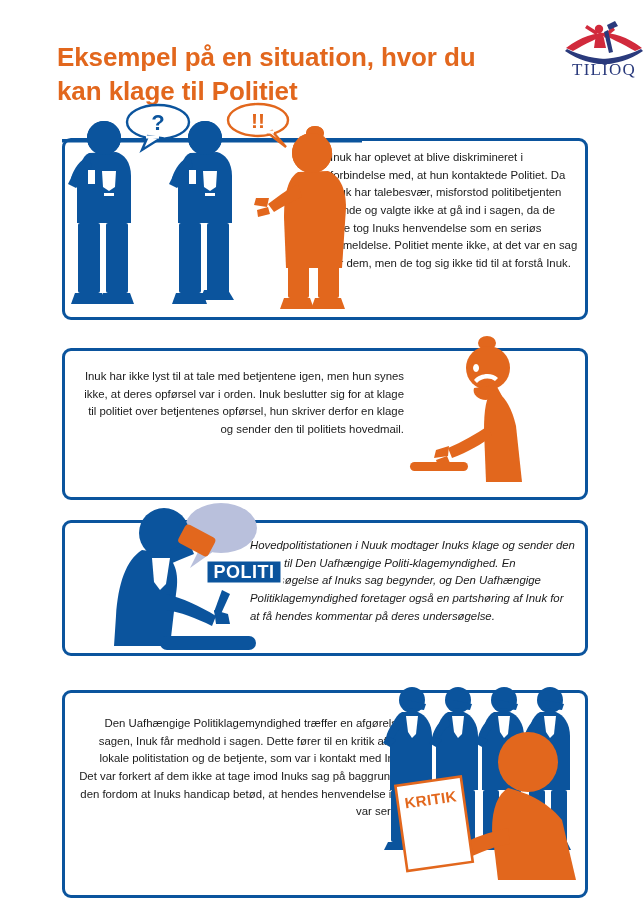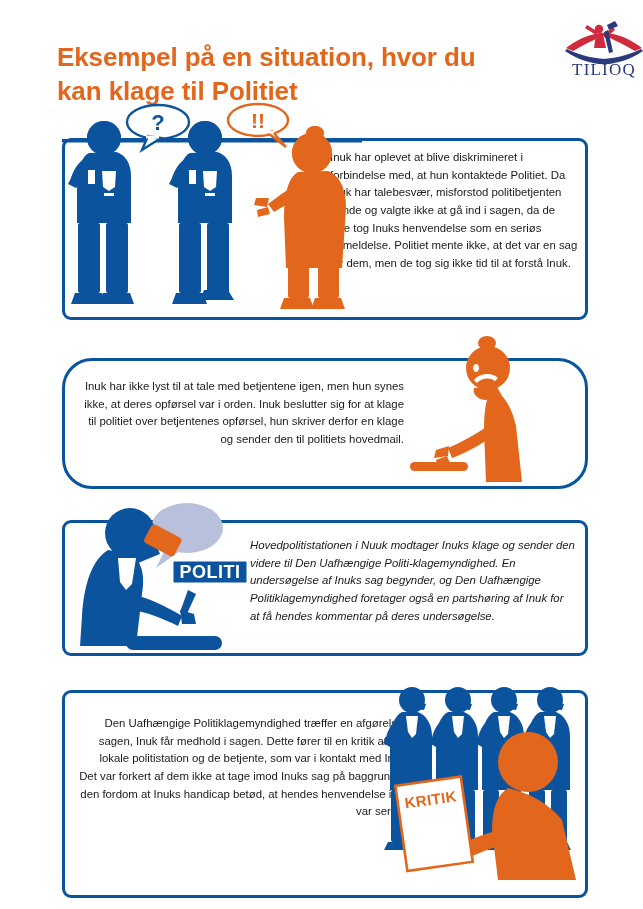--- a/index.html
+++ b/index.html
@@ -42,21 +42,21 @@
   .panel {
     position: absolute;
     left: 62px;
     width: 526px;
     border: 3px solid #0B549D;
     border-radius: 9px;
     background: #ffffff;
     box-sizing: border-box;
   }
   #panel-1 { top: 138px; height: 182px; }
-  #panel-2 { top: 358px; height: 131px; border-radius: 30px; }
+  #panel-2 { top: 348px; height: 152px; }
   #panel-3 { top: 520px; height: 136px; font-style: italic; }
   #panel-4 { top: 690px; height: 208px; }
 
   .panel-text {
     position: absolute;
     color: #1A1A1A;
     font-size: 11.4px;
     line-height: 1.55;
     letter-spacing: -0.02px;
   }
@@ -65,21 +65,21 @@
   #panel-3-text { left: 185px; top: 14px; width: 325px; text-align: left; }
   #panel-4-text { left: 14px;  top: 22px; width: 330px; text-align: right; }
 
   
   .art {
     position: absolute;
     pointer-events: none;
   }
   #art-1 { left: 62px;  top: 98px;  width: 300px; height: 225px; }
   #art-2 { left: 400px; top: 330px; width: 190px; height: 152px; }
-  #art-3 { left: 62px;  top: 498px; width: 210px; height: 160px; }
+  #art-3 { left: 62px;  top: 498px; width: 210px; height: 160px; padding-left: 34px; }
   #art-4 { left: 380px; top: 680px; width: 212px; height: 220px; }
 </style>
 </head>
 <body>
 
 <div id="header">
   <div id="page-title">Eksempel på en situation, hvor du kan klage til Politiet</div>
 
   <div id="logo">
     <svg viewBox="0 0 82 62" width="82" height="62" aria-hidden="true">

